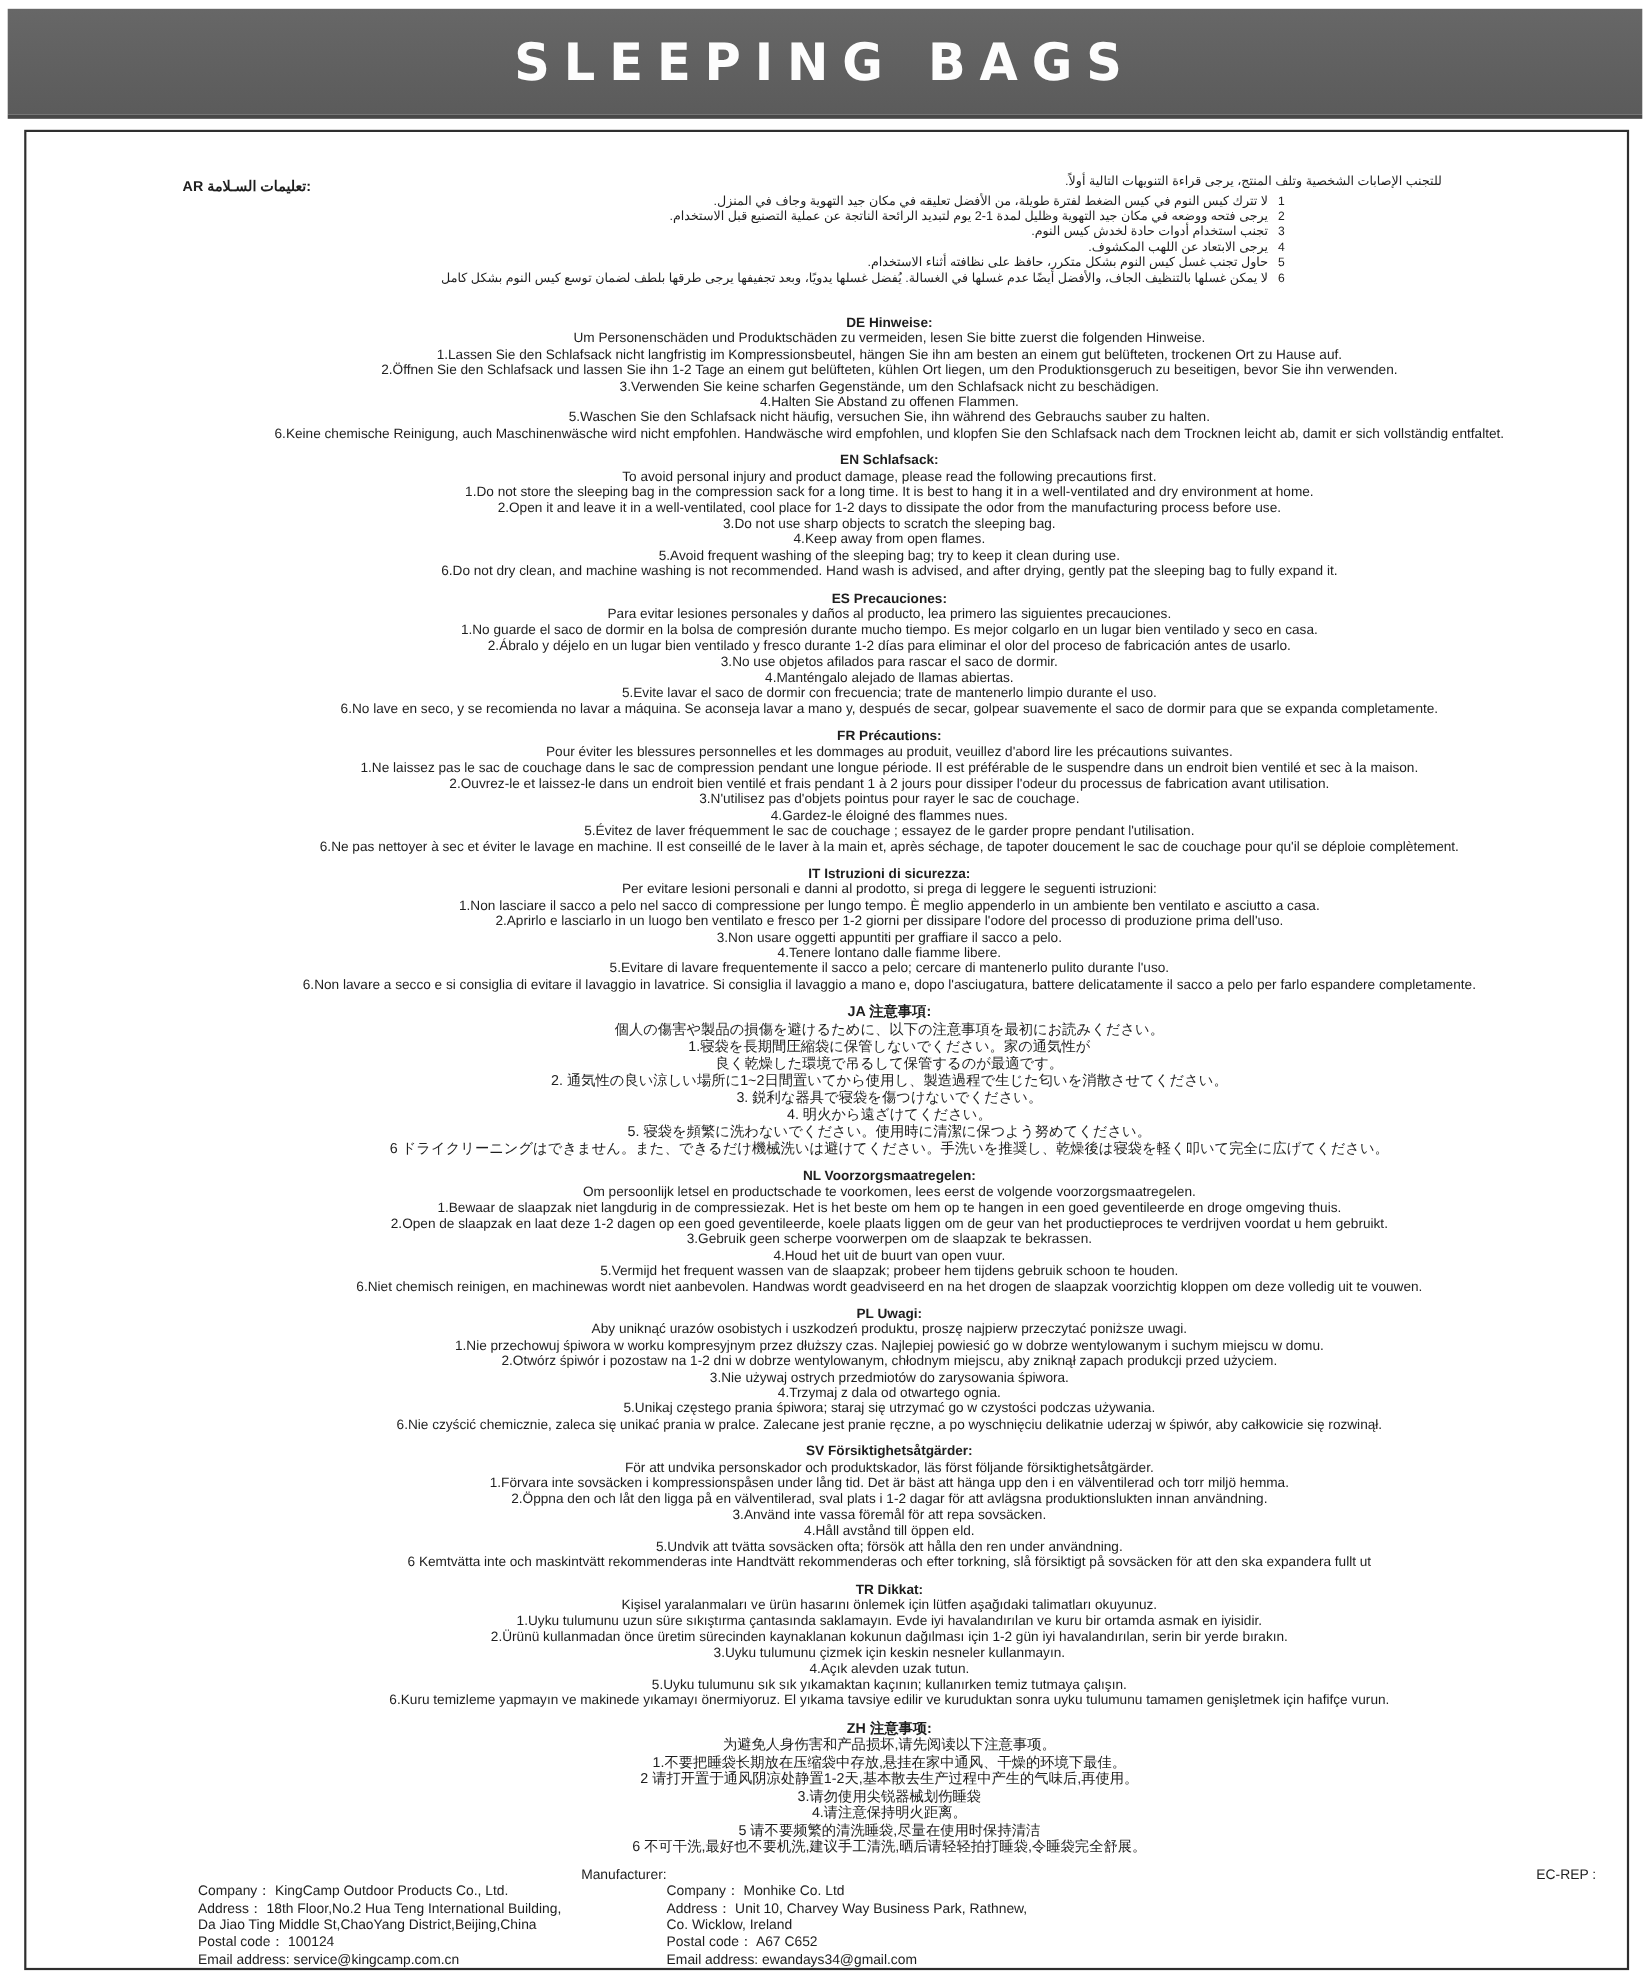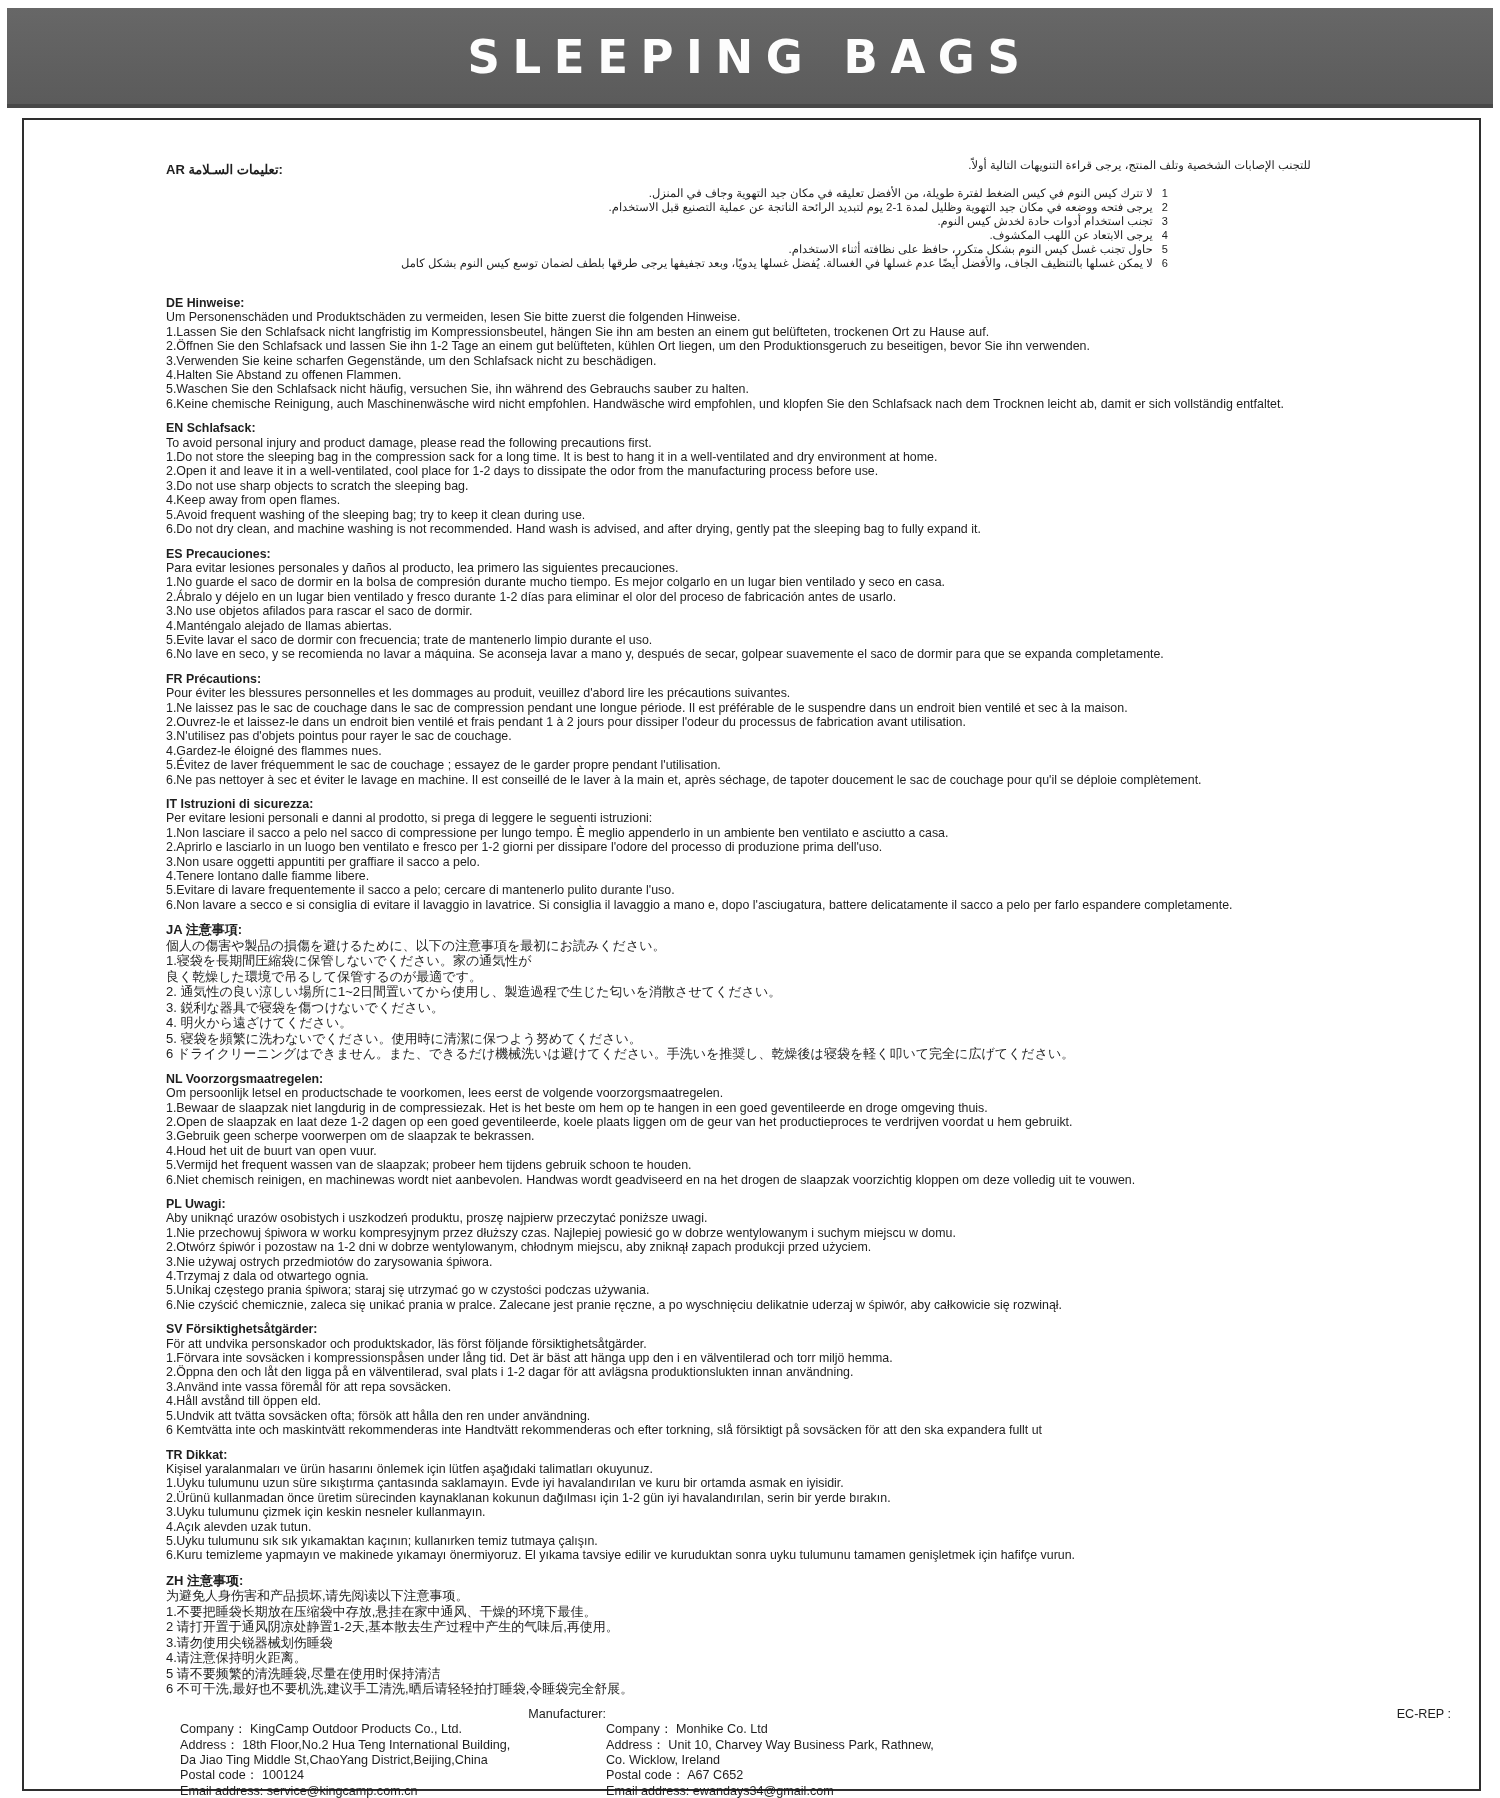--- a/index.html
+++ b/index.html
@@ -16,28 +16,28 @@
 
   
   .sheet{position:absolute;left:22px;top:118px;width:1459px;height:1673px;
          border:2px solid #2e2e2e;box-sizing:border-box;
          padding:38px 28px 14px 142px;background:#fff;}
 
   
   .ar-row{display:flex;margin-bottom:26px;}
   .ar-label{width:235px;flex:none;font-size:13px;font-weight:bold;padding-top:4px;white-space:nowrap;}
   .ar-body{flex:1;direction:rtl;text-align:right;font-size:11.5px;line-height:14px;padding-right:145px;}
-  .ar-intro{margin-bottom:14px;}
+  .ar-intro{margin-bottom:4px;}
   .ar-list{margin:0;padding:0;list-style:none;}
   .ar-item{display:flex;margin-right:143px;align-items:baseline;}
   .ar-num{flex:none;font-size:11px;margin-left:9px;direction:ltr;}
   .ar-text{white-space:nowrap;}
 
   
-  .sec{font-size:12.4px;line-height:14.4px;margin-bottom:10px;}
+  .sec{font-size:12.4px;line-height:14.4px;margin-bottom:10px;text-align:center;}
   .sec-h{font-weight:bold;}
   .sec-line{white-space:nowrap;}
   .sec.cjk{font-size:13px;line-height:15.5px;}
 
   
   .footer{display:flex;margin-top:6px;font-size:12.6px;line-height:15.4px;}
   .fcol-manu{margin-left:14px;width:426px;flex:none;}
   .fcol-ecrep{flex:1;}
   .fcol-title{white-space:nowrap;text-align:right;}
   .fcol-line{white-space:nowrap;}

